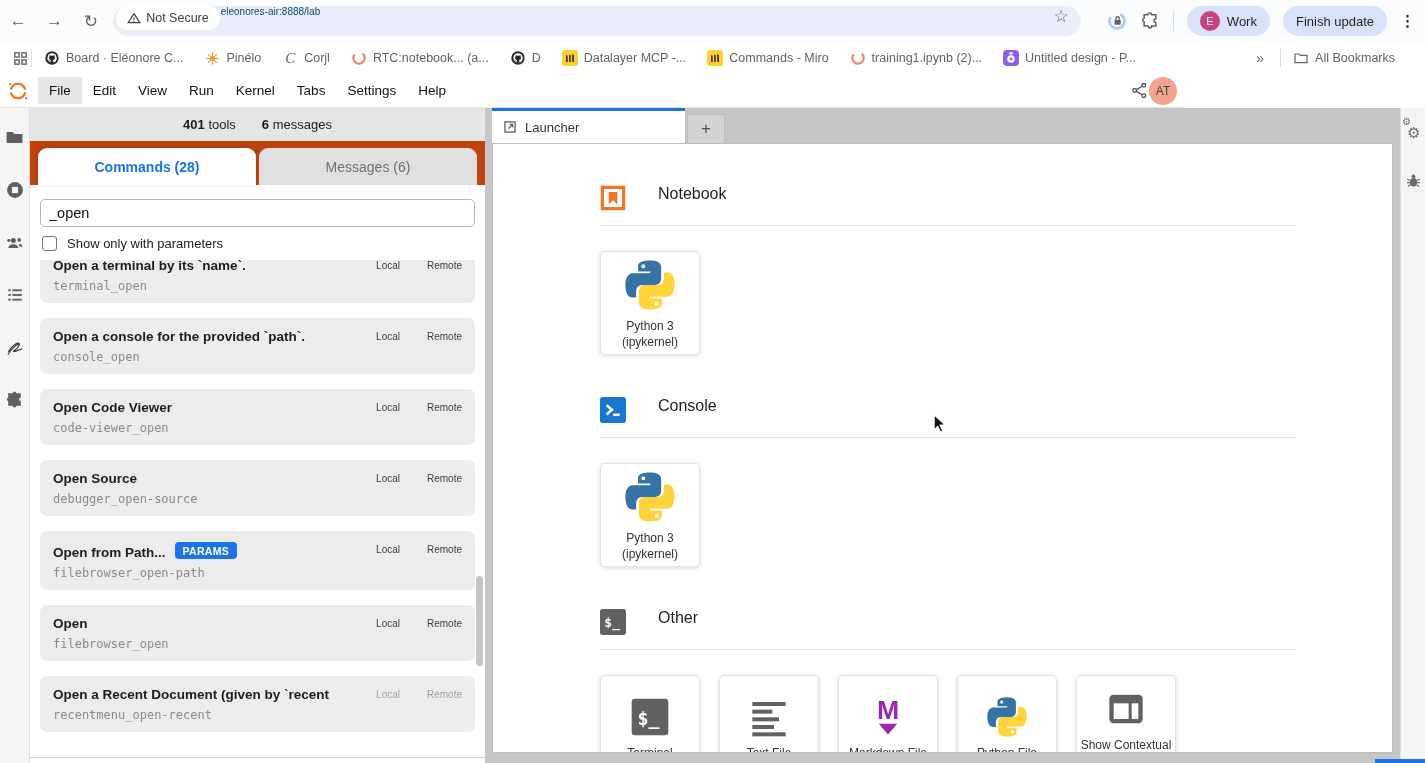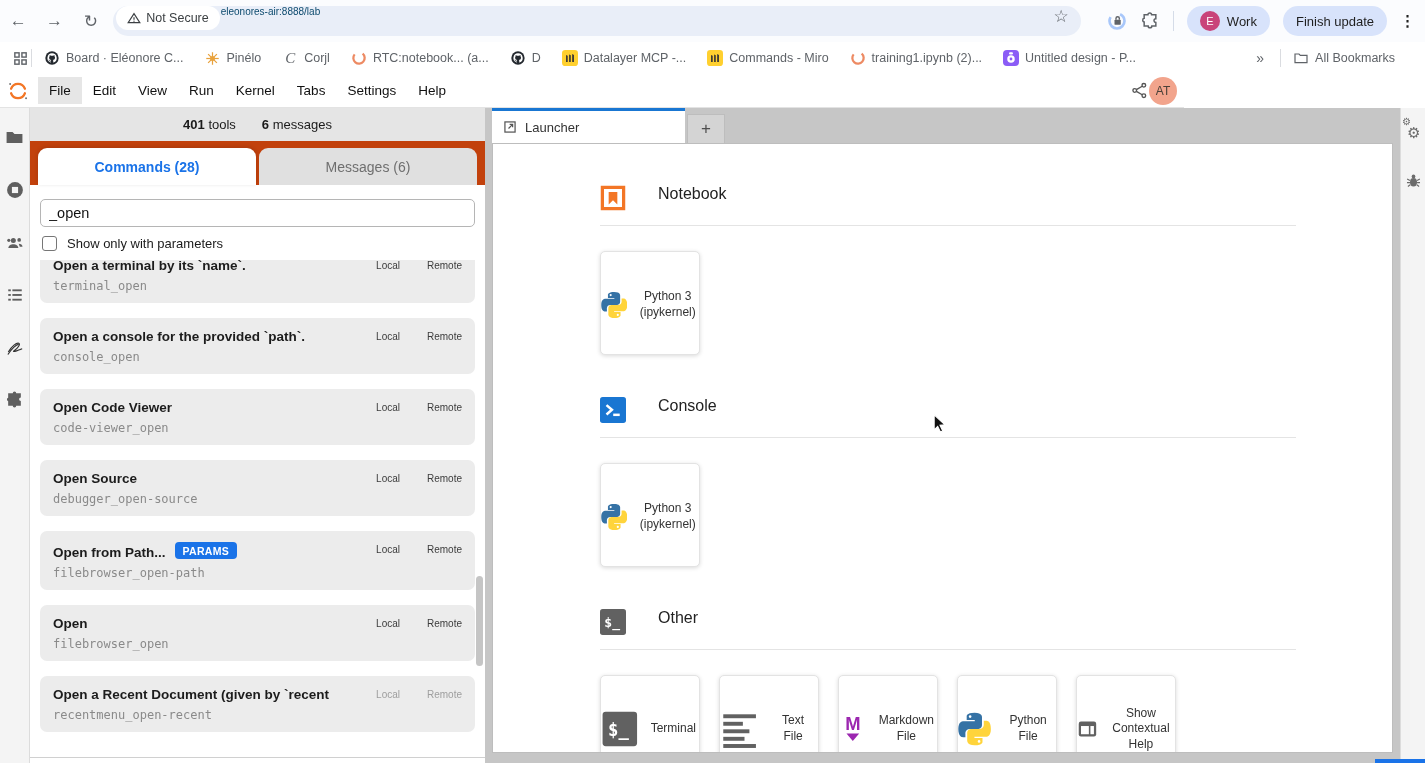--- a/index.html
+++ b/index.html
@@ -73,21 +73,21 @@
 .dock-tabs{height:35px;display:flex;align-items:flex-end;padding-left:7px}
 .launcher-tab{width:193px;height:33px;background:#fff;border-top:3px solid #1976d2;display:flex;align-items:center;gap:8px;padding:16px 11px;font-size:13px;color:#333}
 .plus-tab{width:38px;height:29px;background:#d4d4d4;border:1px solid #bdbdbd;border-bottom:none;display:flex;align-items:center;justify-content:center;color:#4d4d4d;font-size:17px;margin-left:2px}
 .dock-content{position:absolute;left:7px;top:35px;width:901px;height:610px;background:#fff;border:1px solid #bdbdbd;overflow:hidden}
 .launcher-body{padding:41px 96px 0 107px}
 .sec-head{display:flex;align-items:flex-start;gap:32px;margin-bottom:14px}
 .sec-icon{width:26px;height:26px;flex:0 0 auto}
 .sec-title{font-size:16px;color:#222}
 .sec-rule{border-top:1px solid #e4e4e4;margin-bottom:25px}
 .cards{display:flex;gap:19px;margin-bottom:42px}
-.lcard{width:100px;height:104px;background:#fff;border:1px solid #e3e3e3;border-radius:5px;box-shadow:0 1px 4px rgba(0,0,0,.15);display:flex;flex-direction:row;align-items:center;justify-content:center;gap:9px;text-align:center;padding-top:4px}
+.lcard{width:100px;height:104px;background:#fff;border:1px solid #e3e3e3;border-radius:5px;box-shadow:0 1px 4px rgba(0,0,0,.15);display:flex;flex-direction:column;align-items:center;justify-content:center;gap:9px;text-align:center;padding-top:4px}
 .lcard-label{font-size:12px;color:#333;line-height:1.3;padding:0 3px}
 .icon50{width:50px;height:50px}
 .icon42{width:40px;height:40px}
 
 .blue-line{position:absolute;left:1375px;top:759px;width:50px;height:4px;background:#1a73e8}
 .cursor{position:absolute;left:930px;top:413px;pointer-events:none}
 </style>
 </head>
 <body>
 

